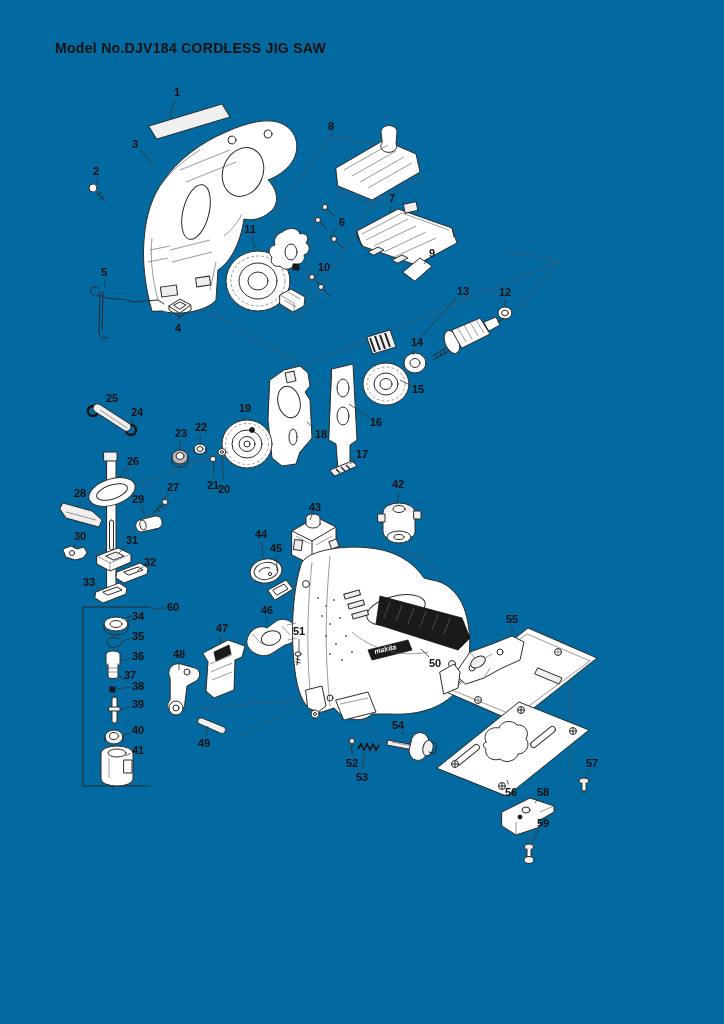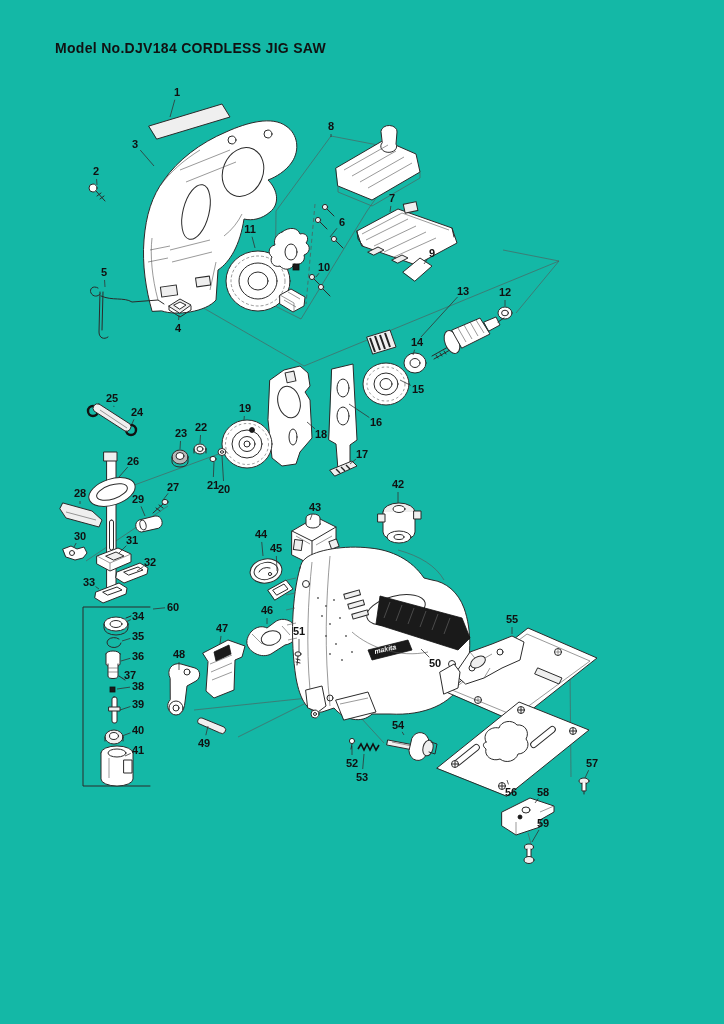--- a/index.html
+++ b/index.html
@@ -1,16 +1,16 @@
 <!DOCTYPE html>
 <html><head>
 <meta charset="utf-8">
 <style>
   html,body{margin:0;padding:0;background:#fff;}
-  .page{position:relative;width:724px;height:1024px;background:#14b8a6;overflow:hidden;
+  .page{position:relative;width:724px;height:1024px;background:#0369a1;overflow:hidden;
         font-family:"Liberation Sans",sans-serif;}
   .title{position:absolute;left:55px;top:40px;font-size:14px;font-weight:700;
          color:#111;letter-spacing:.3px;white-space:nowrap;}
   svg{position:absolute;left:0;top:0;}
   .ln{fill:none;stroke:#2b2b2b;stroke-width:1;stroke-linejoin:round;stroke-linecap:round;}
   .fw{fill:#fff;}
   .fg{fill:#efefef;}
   .fd{fill:#b9b9b9;}
   .dark{fill:#1a1a1a;stroke:#111;stroke-width:.8;}
   .thin{fill:none;stroke:#555;stroke-width:.6;}

